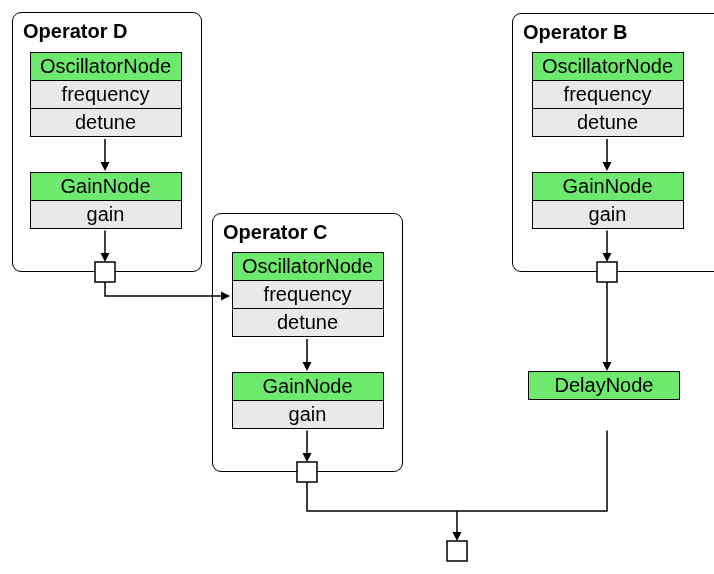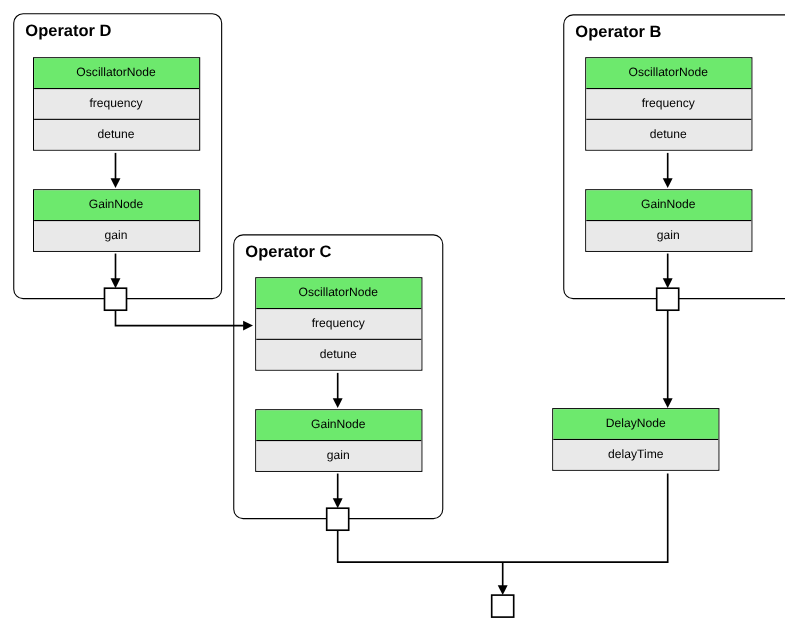--- a/index.html
+++ b/index.html
@@ -19,37 +19,37 @@
     position: absolute;
     border: 1.5px solid #000;
     border-radius: 9px;
     background: #ffffff;
     box-sizing: border-box;
   }
   .oplabel {
     position: absolute;
     left: 10px;
     top: 7px;
-    font-size: 15px;
+    font-size: 20px;
     font-weight: bold;
     color: #000;
     white-space: nowrap;
   }
   .ntable {
     position: absolute;
     border: 1.5px solid #000;
     background: #fff;
     box-sizing: content-box;
   }
   .nrow {
     height: 27px;
     display: flex;
     align-items: center;
     justify-content: center;
-    font-size: 11px;
+    font-size: 20px;
     color: #000;
     white-space: nowrap;
   }
   .nrow + .nrow { border-top: 1.5px solid #000; }
   .nrow.head  { background: var(--green, #6DE96D); }
   .nrow.param { background: var(--param, #E9E9E9); }
   svg.overlay {
     position: absolute;
     left: 0;
     top: 0;
@@ -96,23 +96,22 @@
       <div class="nrow head">OscillatorNode</div>
       <div class="nrow param">frequency</div>
       <div class="nrow param">detune</div>
     </div>
     <div class="ntable" style="left:18.5px; top:157.5px; width:150px;">
       <div class="nrow head">GainNode</div>
       <div class="nrow param">gain</div>
     </div>
   </div>
 
-  <div class="ntable" style="left:502px; top:370.5px; width:150px;">
+  <div class="ntable" style="left:528px; top:370.5px; width:150px;">
     <div class="nrow head">DelayNode</div>
-    <div class="nrow param">delayTime</div>
   </div>
 
   <svg class="overlay" width="714" height="574" viewBox="0 0 714 574">
 
     <line class="wire" x1="105" y1="139" x2="105" y2="163"></line>
     <polygon class="head-tri" points="100.5,162 109.5,162 105,171"></polygon>
 
     <line class="wire" x1="105" y1="230.5" x2="105" y2="254"></line>
     <polygon class="head-tri" points="100.5,253 109.5,253 105,262"></polygon>
     <rect class="port" x="95" y="262" width="20" height="20"></rect>

